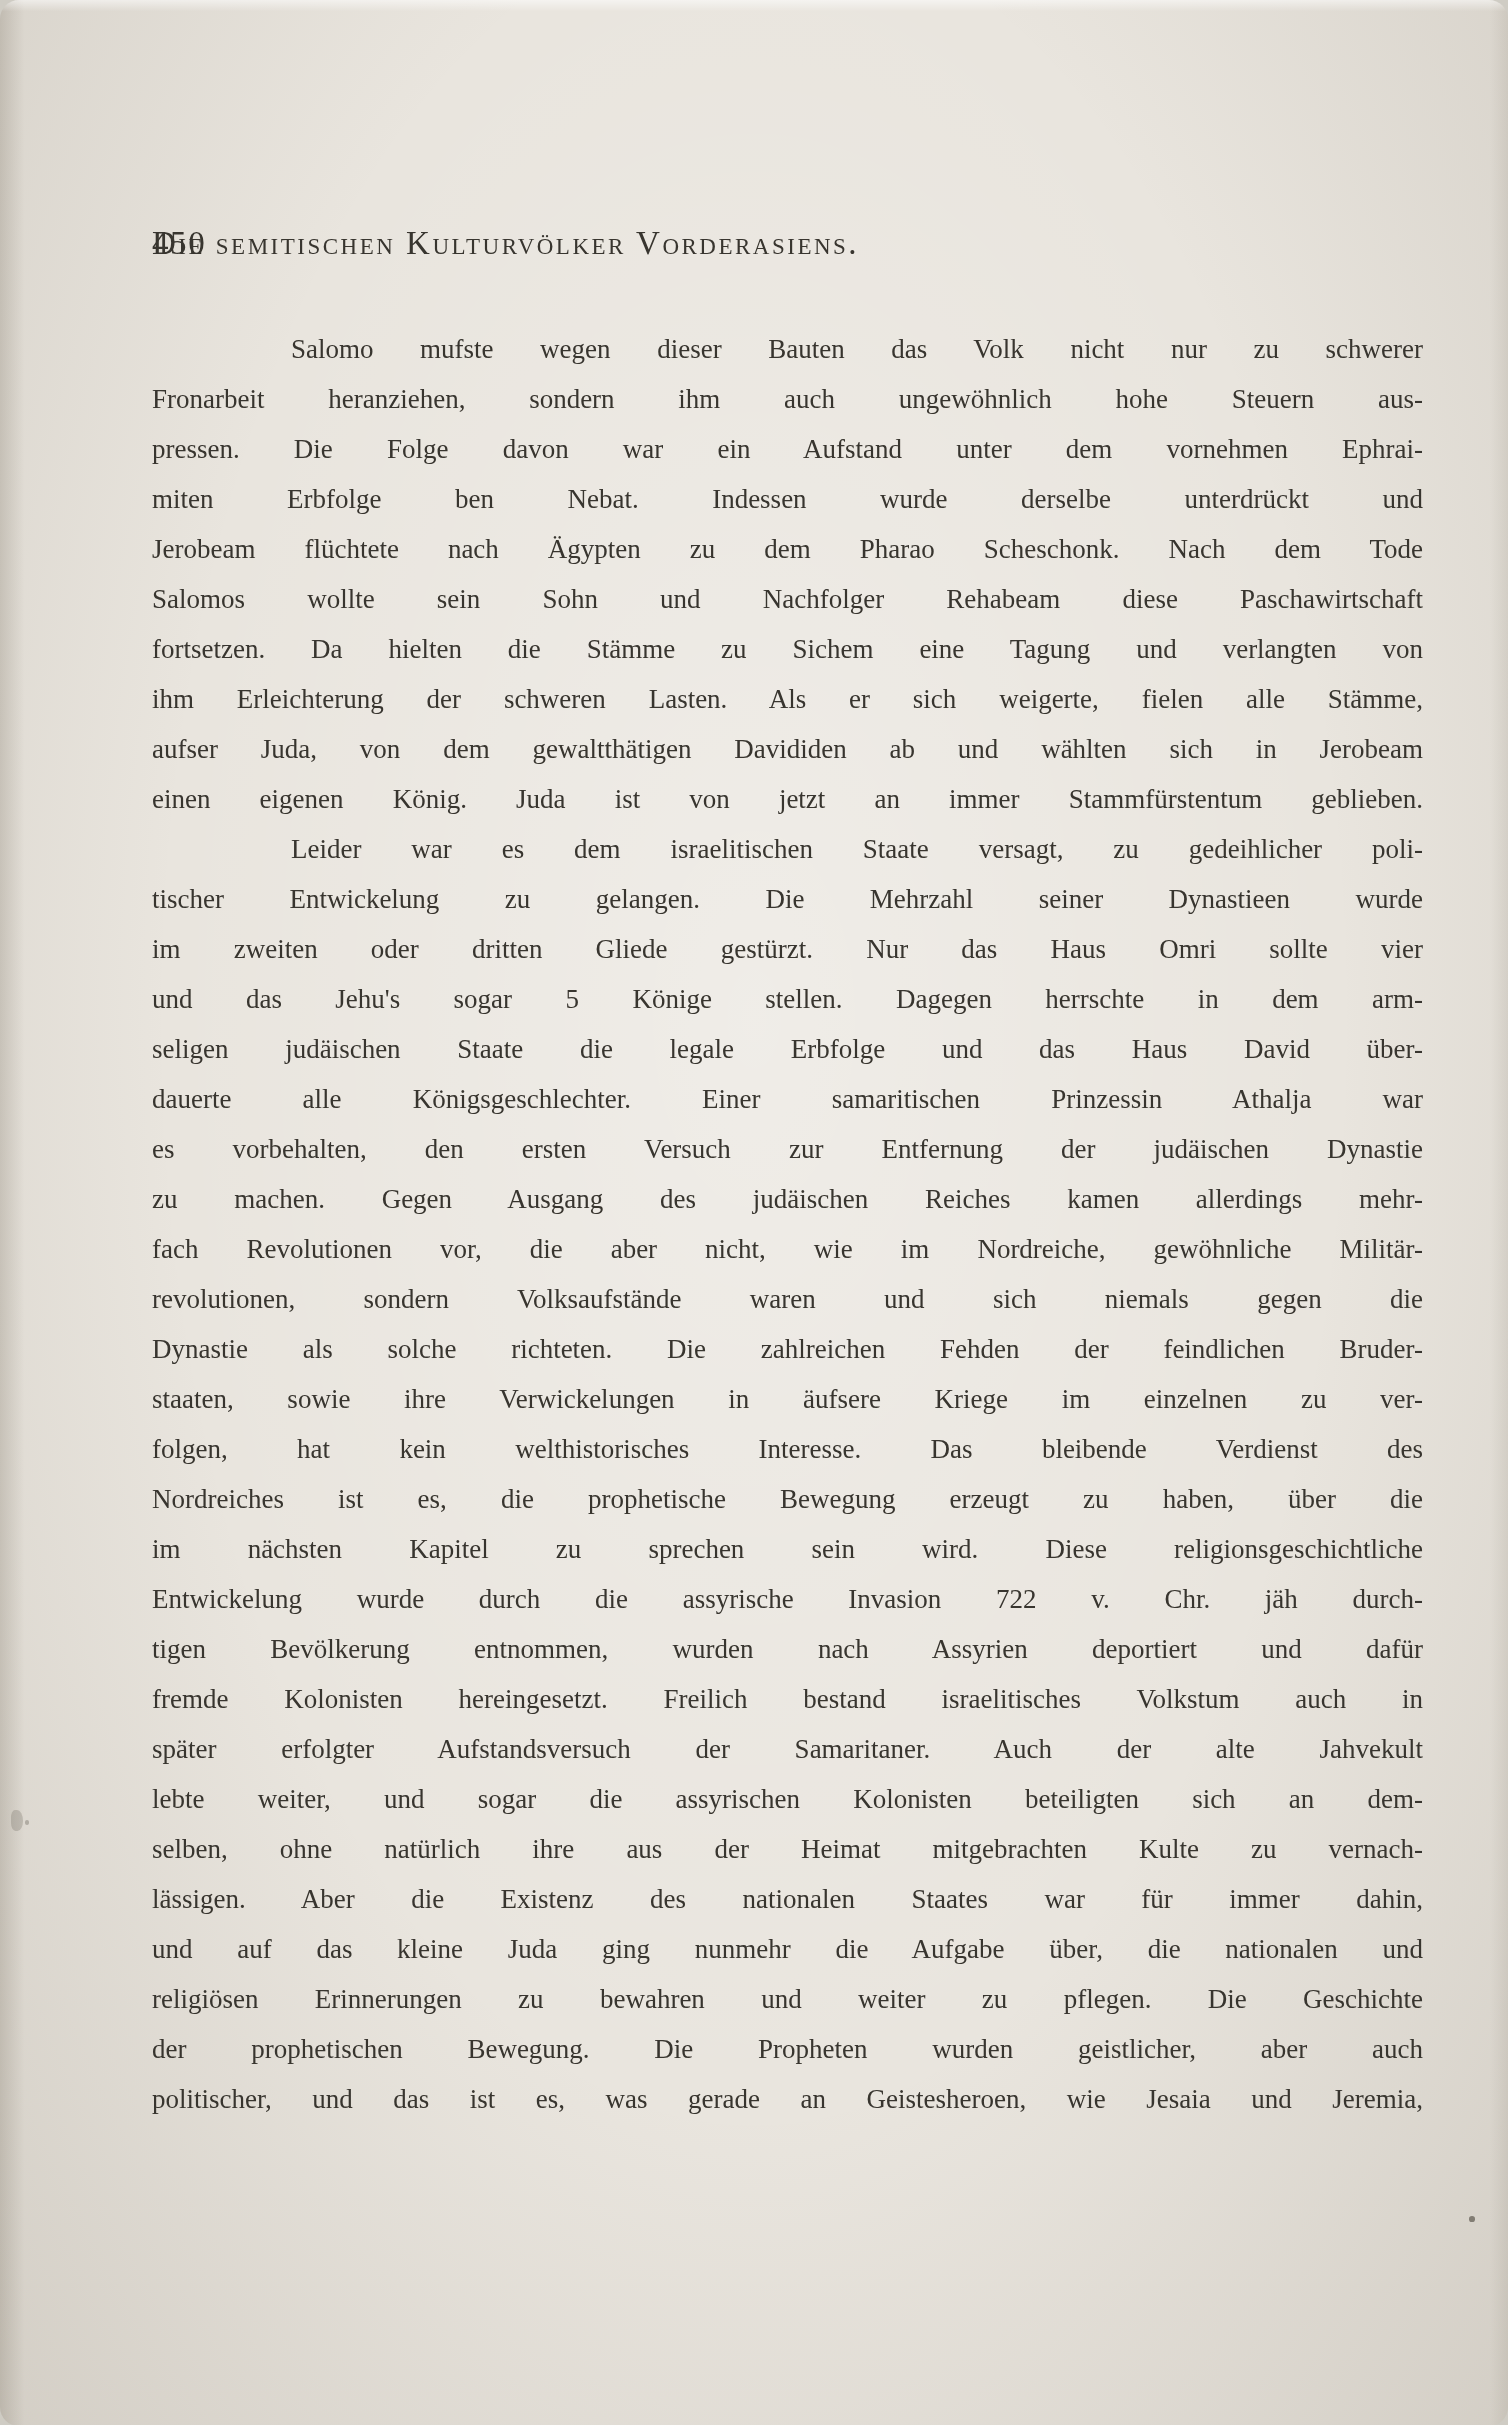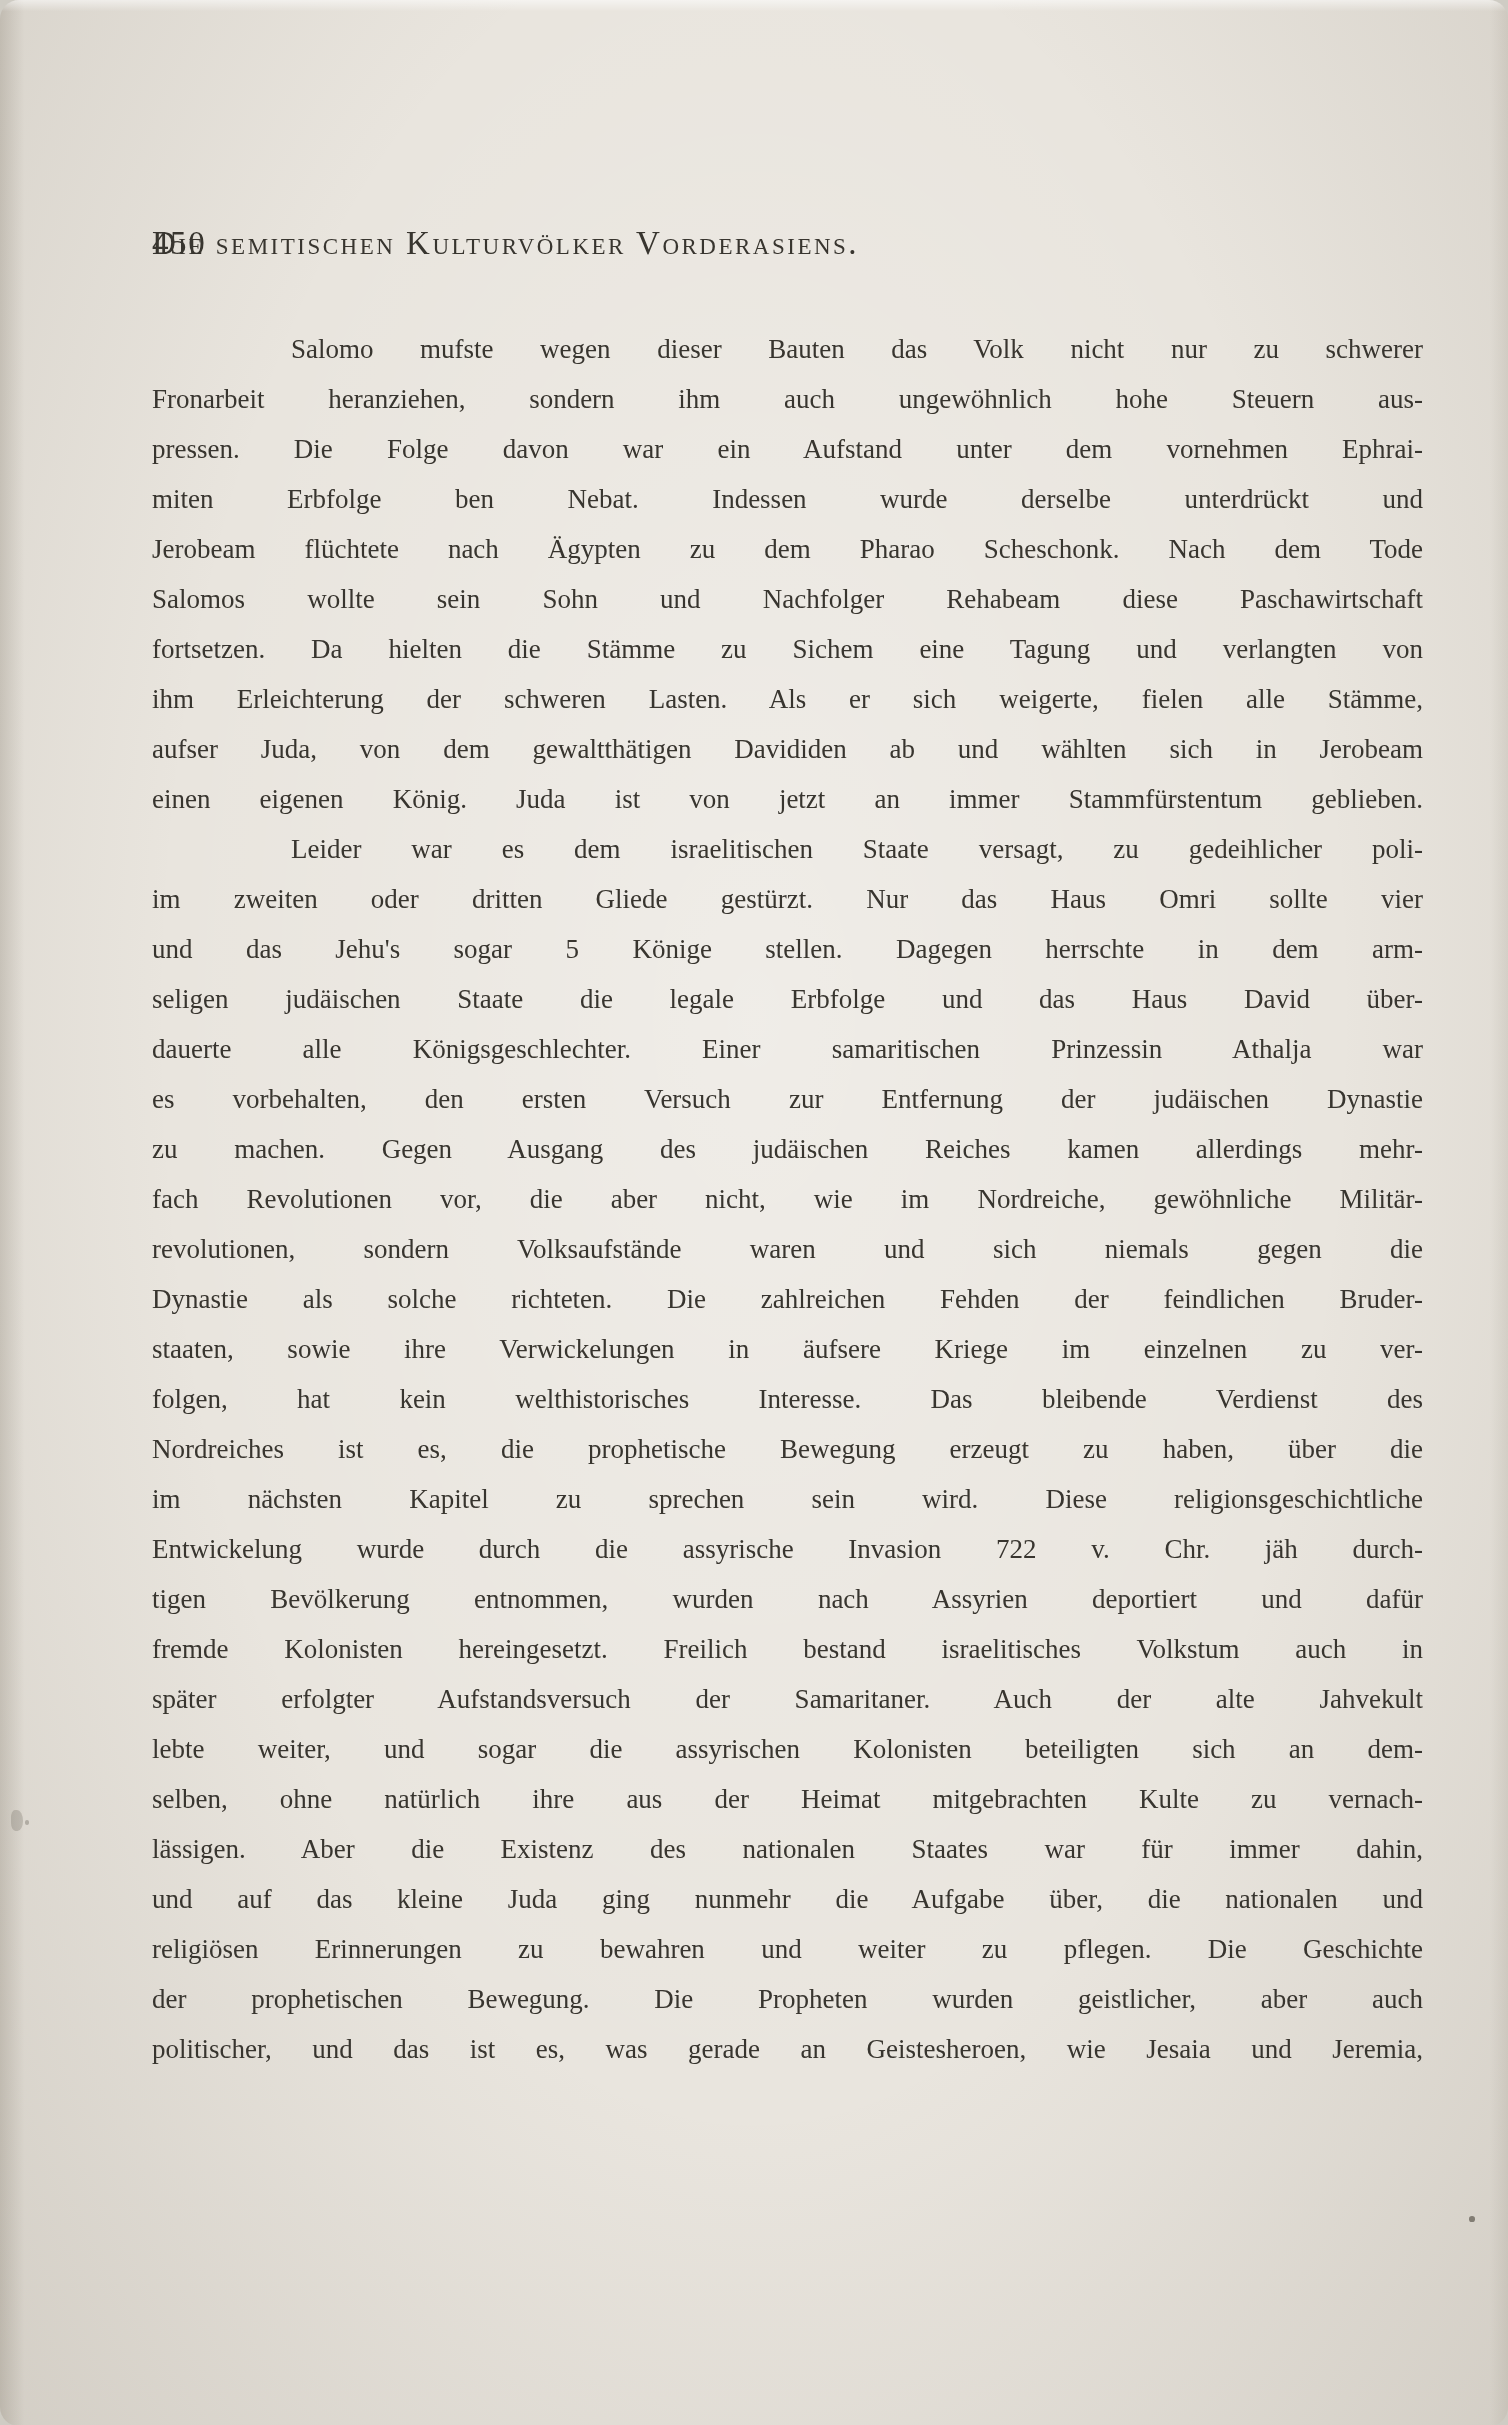--- a/index.html
+++ b/index.html
@@ -97,20 +97,21 @@
       <div class="line">Jerobeam flüchtete nach Ägypten zu dem Pharao Scheschonk. Nach dem Tode</div>
       <div class="line">Salomos wollte sein Sohn und Nachfolger Rehabeam diese Paschawirtschaft</div>
       <div class="line">fortsetzen. Da hielten die Stämme zu Sichem eine Tagung und verlangten von</div>
       <div class="line">ihm Erleichterung der schweren Lasten. Als er sich weigerte, fielen alle Stämme,</div>
       <div class="line">aufser Juda, von dem gewaltthätigen Davididen ab und wählten sich in Jerobeam</div>
       <div class="line">einen eigenen König. Juda ist von jetzt an immer Stammfürstentum geblieben.</div>
     </div>
 
     <div class="para">
       <div class="line indent">Leider war es dem israelitischen Staate versagt, zu gedeihlicher poli-</div>
+      <div class="line">tischer Entwickelung zu gelangen. Die Mehrzahl seiner Dynastieen wurde</div>
       <div class="line">im zweiten oder dritten Gliede gestürzt. Nur das Haus Omri sollte vier</div>
       <div class="line">und das Jehu's sogar 5 Könige stellen. Dagegen herrschte in dem arm-</div>
       <div class="line">seligen judäischen Staate die legale Erbfolge und das Haus David über-</div>
       <div class="line">dauerte alle Königsgeschlechter. Einer samaritischen Prinzessin Athalja war</div>
       <div class="line">es vorbehalten, den ersten Versuch zur Entfernung der judäischen Dynastie</div>
       <div class="line">zu machen. Gegen Ausgang des judäischen Reiches kamen allerdings mehr-</div>
       <div class="line">fach Revolutionen vor, die aber nicht, wie im Nordreiche, gewöhnliche Militär-</div>
       <div class="line">revolutionen, sondern Volksaufstände waren und sich niemals gegen die</div>
       <div class="line">Dynastie als solche richteten. Die zahlreichen Fehden der feindlichen Bruder-</div>
       <div class="line">staaten, sowie ihre Verwickelungen in äufsere Kriege im einzelnen zu ver-</div>

